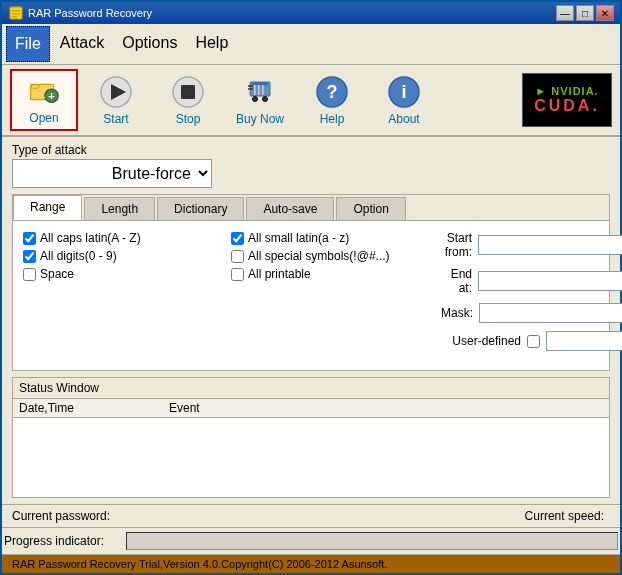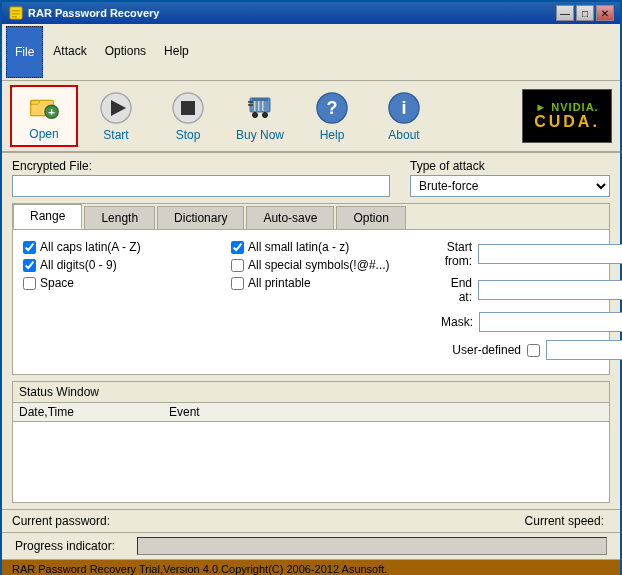--- a/index.html
+++ b/index.html
@@ -27,21 +27,21 @@
       align-items: center;
       justify-content: space-between;
       height: 22px;
       flex-shrink: 0;
     }
     .title-bar-left {
       display: flex;
       align-items: center;
       gap: 4px;
       font-size: 11px;
-      font-weight: bold;
+      font-weight: normal;
     }
     .title-controls {
       display: flex;
       gap: 2px;
     }
     .title-btn {
       width: 18px;
       height: 16px;
       background: linear-gradient(to bottom, #e0e0e0, #c0c0c0);
       border: 1px solid #888;
@@ -55,23 +55,23 @@
     .title-btn.close { background: linear-gradient(to bottom, #e0a0a0, #c05050); }
     .menu-bar {
       background: #ece9d8;
       border-bottom: 1px solid #aca899;
       padding: 2px 4px;
       display: flex;
       gap: 2px;
       flex-shrink: 0;
     }
     .menu-item {
-      padding: 18px 8px;
+      padding: 8px 8px;
       cursor: pointer;
-      font-size: 12px;
+      font-size: 16px;
     }
     .menu-item.active { background: #316ac5; color: white; border: 1px dotted #000; }
     .toolbar {
       background: #ece9d8;
       border-bottom: 2px solid #aca899;
       padding: 4px 8px;
       display: flex;
       align-items: center;
       gap: 4px;
       flex-shrink: 0;
@@ -135,25 +135,26 @@
     .text-input {
       width: 100%;
       height: 22px;
       border: 1px solid #7f9db9;
       background: white;
       padding: 2px 4px;
       font-size: 12px;
     }
     .select-input {
       width: 100%;
-      height: 22px;
+      height: 29px;
       border: 1px solid #7f9db9;
       background: white;
-      font-size: 12px;
+      font-size: 16px;
       padding: 0 4px;
+      text-align: right;
     }
     .tabs-container {
       border: 1px solid #aca899;
       background: #fff;
       flex: 1;
       display: flex;
       flex-direction: column;
     }
     .tab-bar {
       display: flex;
@@ -271,21 +272,21 @@
       gap: 20px;
     }
     .bottom-field {
       display: flex;
       align-items: center;
       gap: 6px;
     }
     .progress-bar-container {
       background: #ece9d8;
       border-top: 1px solid #aca899;
-      padding: 4px 13px;
+      padding: 4px 2px;
       display: flex;
       align-items: center;
       gap: 22px;
     }
     .progress-bar-track {
       flex: 1;
       height: 18px;
       background: #d4d0c8;
       border: 1px inset #888;
     }
@@ -385,31 +386,27 @@
     <div class="toolbar-btn">
       <svg width="36" height="36" viewBox="0 0 36 36">
         <circle cx="18" cy="18" r="15" fill="#4a7cc0" stroke="#3060a0" stroke-width="1.5"></circle>
         <text x="18" y="24" text-anchor="middle" fill="white" font-size="18" font-weight="bold">i</text>
       </svg>
       <span class="toolbar-label">About</span>
     </div>
 
     <div class="nvidia-logo" style="margin-left:auto;">
       <span style="color:#76b900;font-weight:bold;font-size:11px;letter-spacing:1px;">► NVIDIA.</span>
-      <span style="color:#eab308;font-weight:bold;font-size:16px;letter-spacing:3px;">CUDA.</span>
+      <span style="color:#ef4444;font-weight:bold;font-size:16px;letter-spacing:3px;">CUDA.</span>
     </div>
   </div>
 
   <div class="content">
 
     <div class="encrypted-row">
-      <div class="encrypted-section">
-        <div class="field-label">Encrypted File:</div>
-        <input type="text" class="text-input" style="">
-      </div>
       <div class="attack-section">
         <div class="field-label">Type of attack</div>
         <select class="select-input">
           <option>Brute-force</option>
           <option>Dictionary</option>
           <option>Plain-text</option>
         </select>
       </div>
     </div>
 

